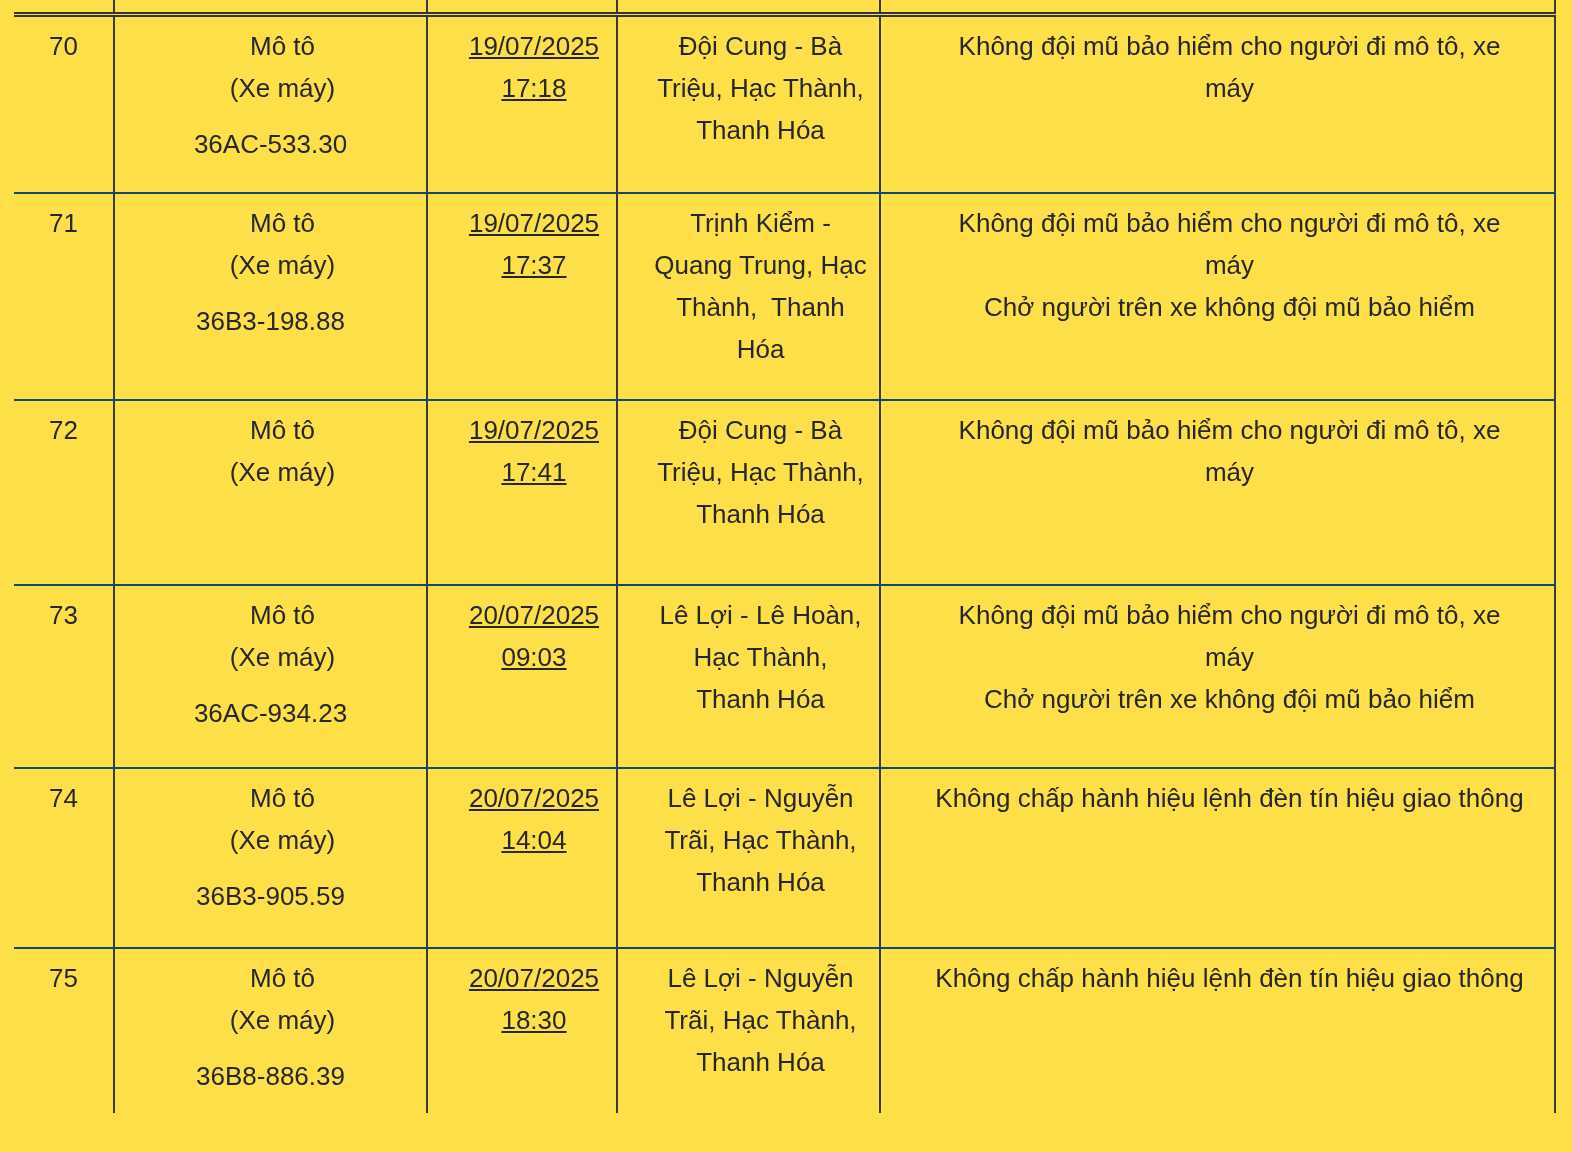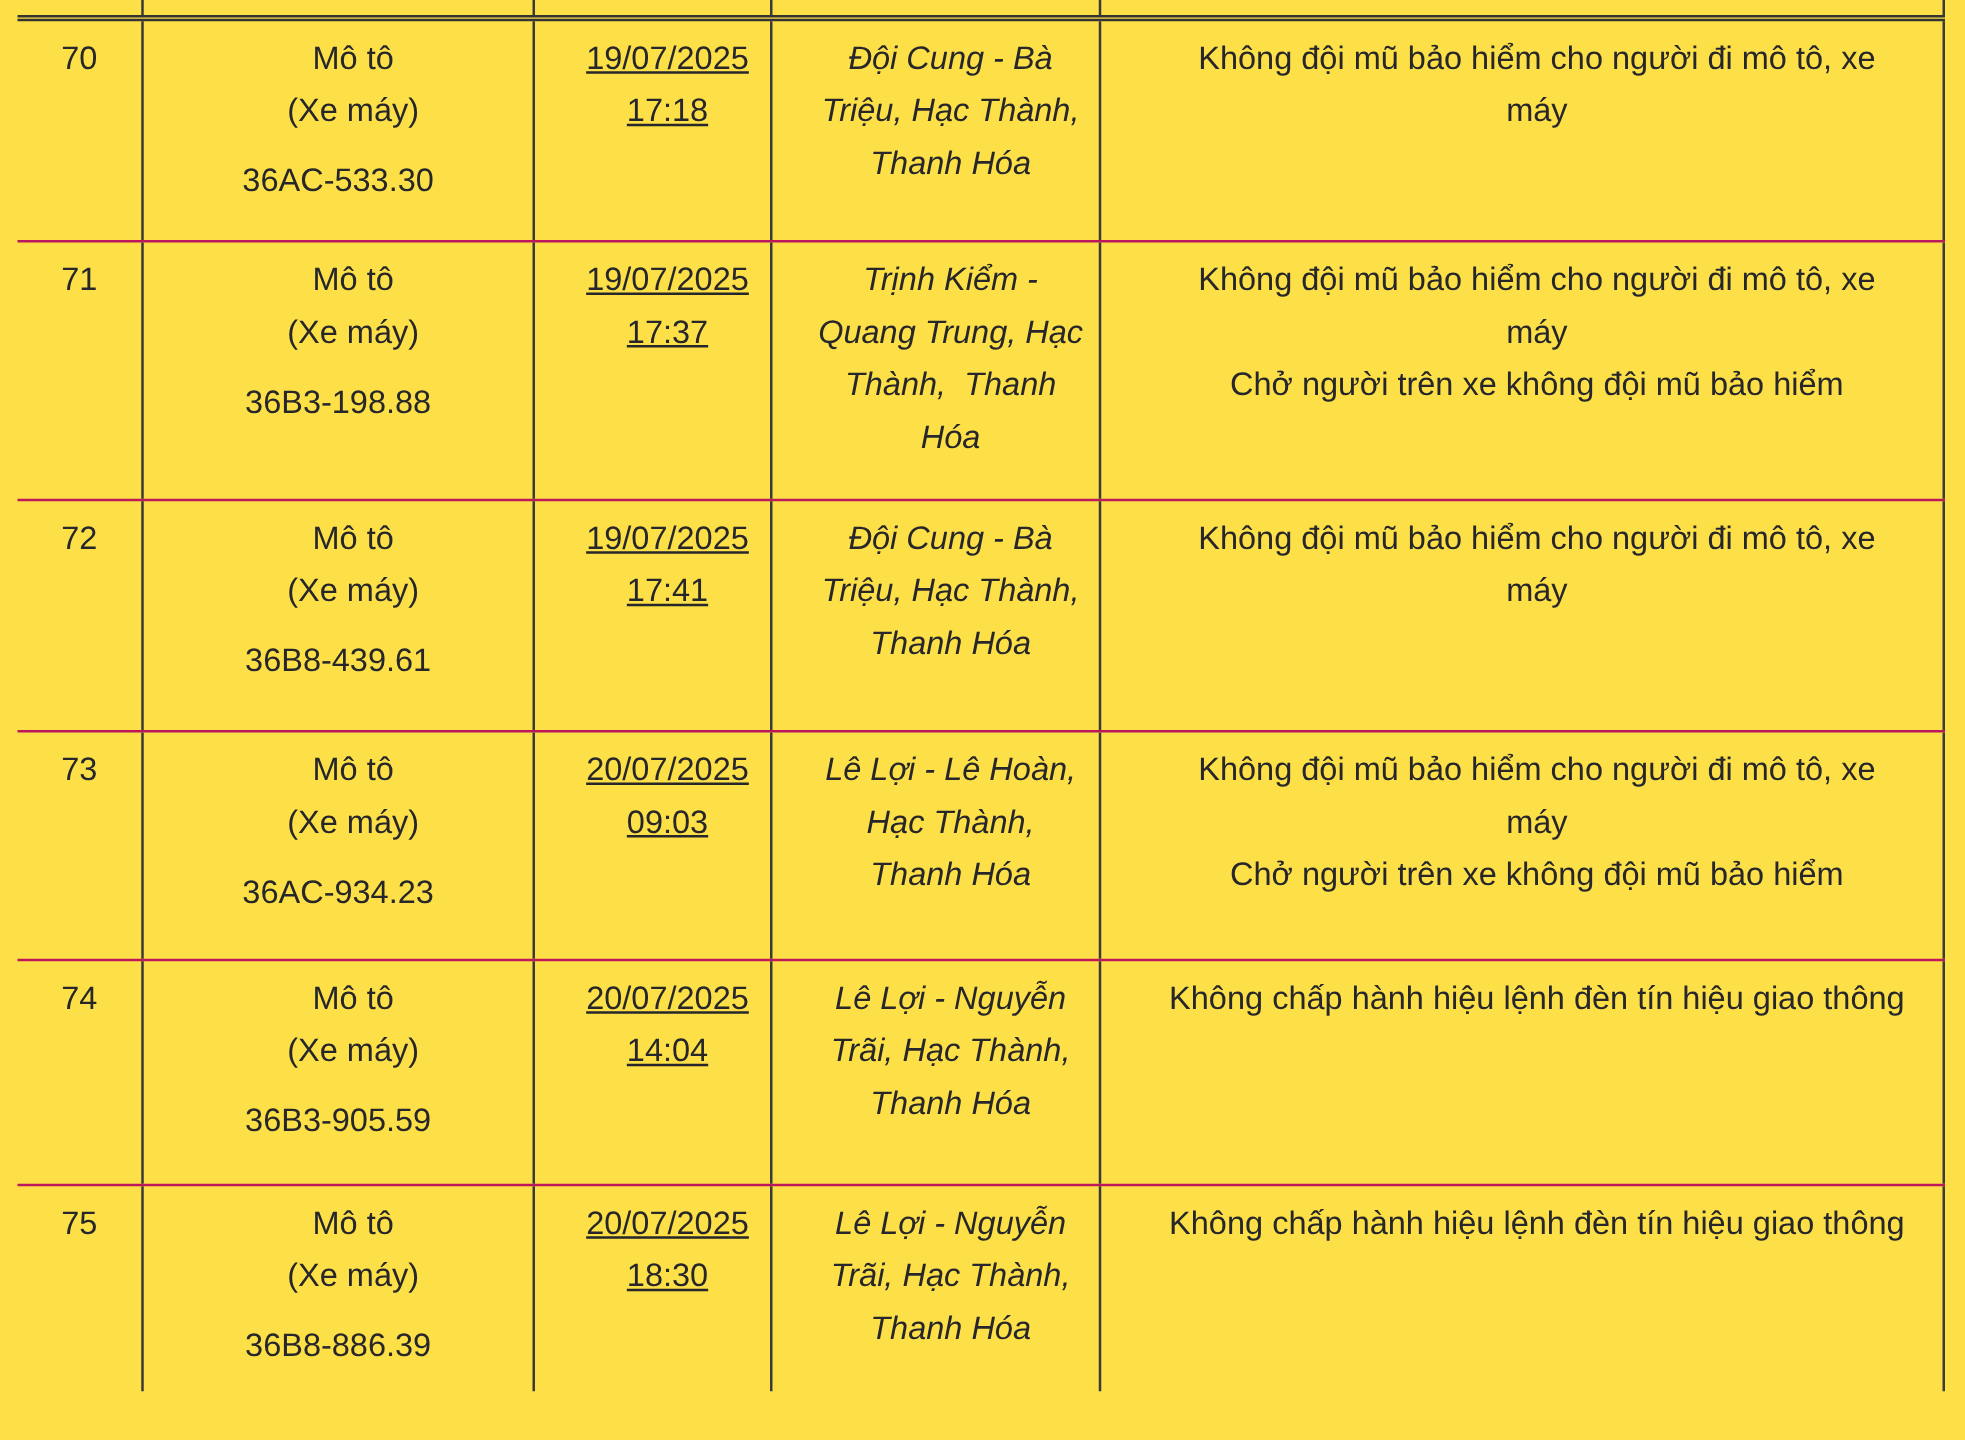--- a/index.html
+++ b/index.html
@@ -18,21 +18,21 @@
   }
   .vtable {
     position: absolute;
     left: 14px;
     top: 0;
     width: 1542px;
   }
   .row {
     display: flex;
     align-items: stretch;
-    border-top: 2px solid #be185d;
+    border-top: 2px solid #0c4a6e;
   }
   
   .row.partial {
     border-top: none;
     border-bottom: 5px double #343434;
     height: 12px;
   }
   .row.r0 { border-top: none; height: 175px; }
   .row.r1 { height: 205px; }
   .row.r2 { height: 183px; }
@@ -44,21 +44,21 @@
     border-right: 2px solid #3a3a3a;
     padding-top: 8px;
     text-align: center;
     font-size: 26px;
     line-height: 42px;
     overflow: hidden;
   }
   .c-no  { width: 101px; }
   .c-veh { width: 313px; }
   .c-dt  { width: 190px; text-decoration: underline; }
-  .c-loc { width: 263px; font-style: italic; }
+  .c-loc { width: 263px; }
   .c-vio { width: 675px; }
   .pre { white-space: pre-wrap; padding-left: 24px; }
   .plate { margin-top: 14px; }
 </style>
 </head>
 <body>
 
 <div class="page">
   <div class="vtable" id="vtable">
 
@@ -108,21 +108,20 @@
 Chở người trên xe không đội mũ bảo hiểm</div>
     </div>
 
     <div class="row r2">
       <div class="cell c-no">
         <span>72</span>
       </div>
       <div class="cell c-veh">
         <div class="pre">Mô tô
 (Xe máy)</div>
-        <div class="plate">36B8-439.61</div>
       </div>
       <div class="cell c-dt pre">19/07/2025
 17:41</div>
       <div class="cell c-loc pre">Đội Cung - Bà
 Triệu, Hạc Thành,
 Thanh Hóa</div>
       <div class="cell c-vio pre">Không đội mũ bảo hiểm cho người đi mô tô, xe
 máy</div>
     </div>
 

